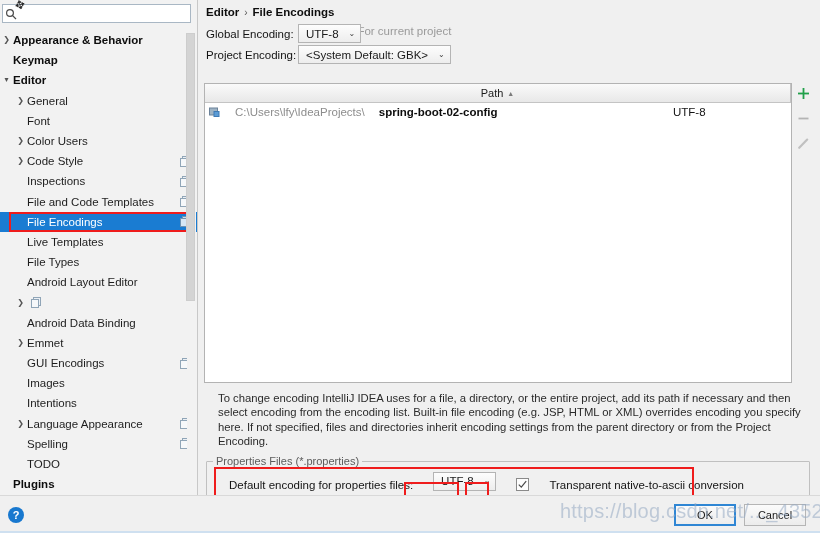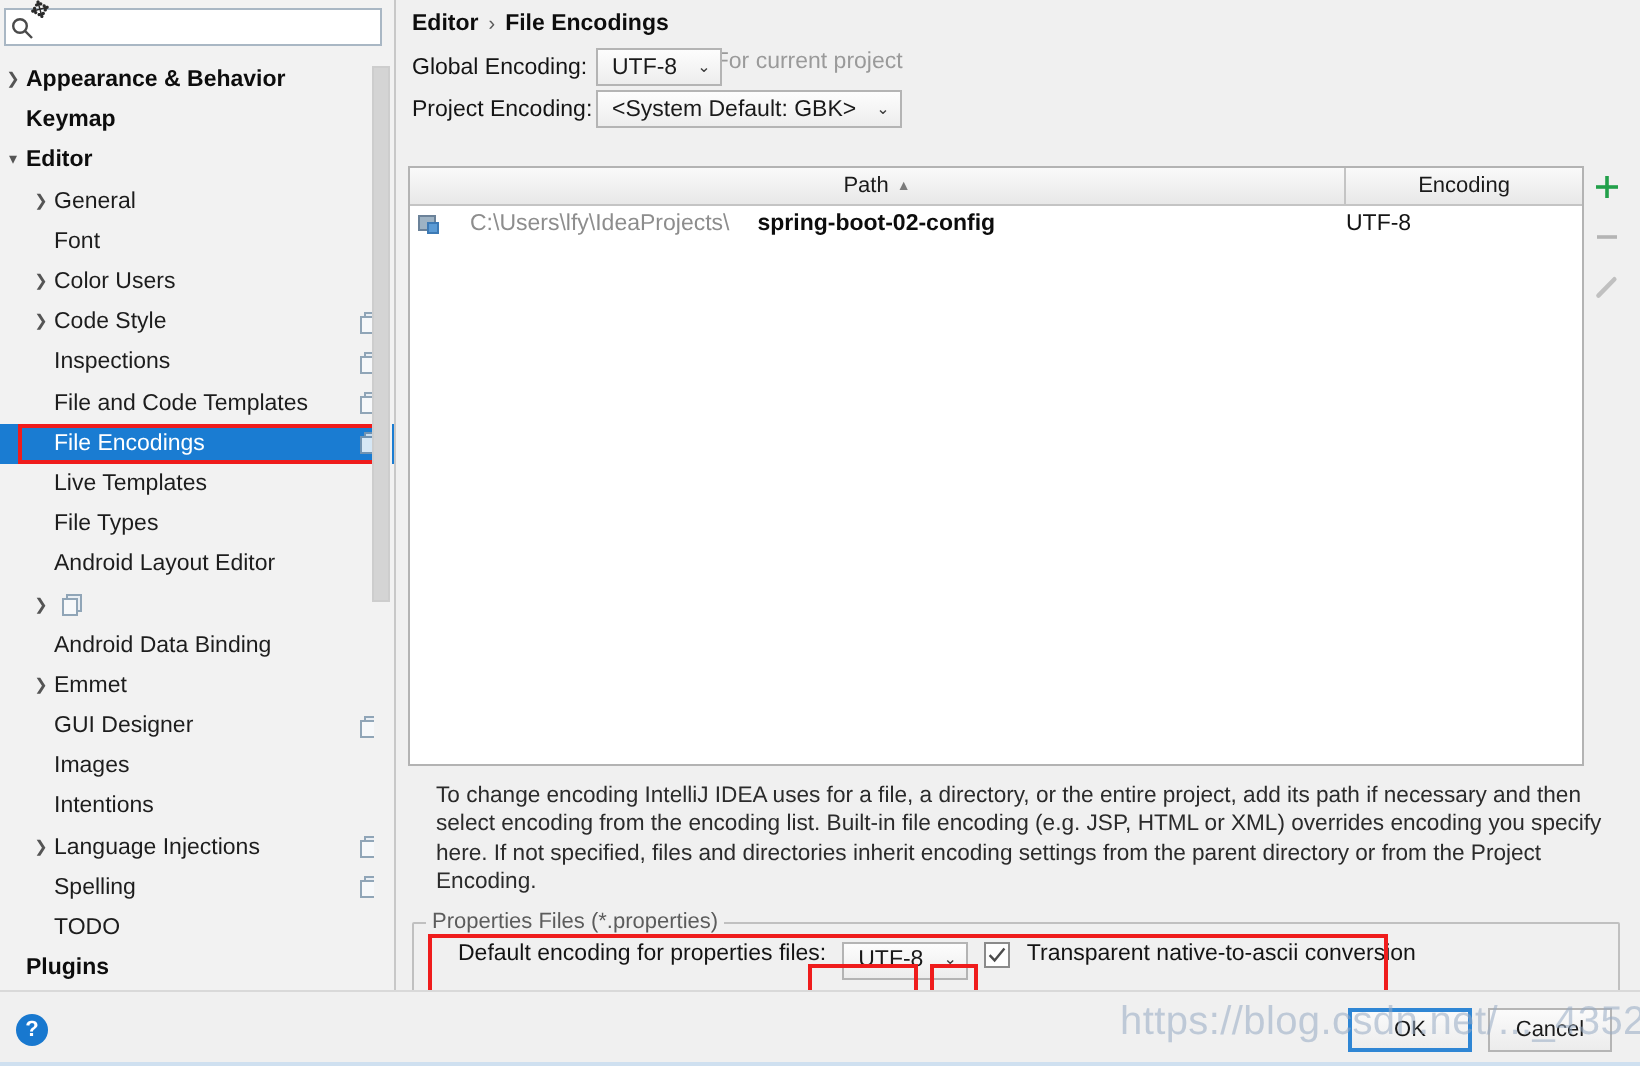--- a/index.html
+++ b/index.html
@@ -331,22 +331,22 @@
     position: absolute;
     top: -7px;
     left: 6px;
     background: #f0f0f0;
     padding: 0 3px;
     color: #5c5c5c;
     font-size: 11px;
   }
   .props-line {
     display: flex;
-    align-items: flex-start;
-    gap: 8px;
+    align-items: flex-end;
+    gap: 20px;
     padding-left: 14px;
     height: 20px;
   }
   .props-label { color: #141414; }
   .combo-props { min-width: 52px; }
   .chk-box {
     width: 13px;
     height: 13px;
     border: 1px solid #8a8a8a;
     background: #fdfdfd;
@@ -531,37 +531,37 @@
             <div class="tree-row lvl1">
               <span class="arrow"></span>
               <span class="label">Android Data Binding</span>
             </div>
             <div class="tree-row lvl1">
               <span class="arrow">❯</span>
               <span class="label">Emmet</span>
             </div>
             <div class="tree-row lvl1">
               <span class="arrow"></span>
-              <span class="label">GUI Designer</span>
+              <span class="label">GUI Encodings</span>
               <svg class="copy-badge" viewBox="0 0 11 11">
                 <rect x="2.5" y="0.5" width="7" height="8" fill="#e9eff5" stroke="#7f98ad"></rect>
                 <rect x="0.5" y="2.5" width="7" height="8" fill="#f7fafc" stroke="#7f98ad"></rect>
               </svg>
             </div>
             <div class="tree-row lvl1">
               <span class="arrow"></span>
               <span class="label">Images</span>
             </div>
             <div class="tree-row lvl1">
               <span class="arrow"></span>
               <span class="label">Intentions</span>
             </div>
             <div class="tree-row lvl1">
               <span class="arrow">❯</span>
-              <span class="label">Language Injections</span>
+              <span class="label">Language Appearance</span>
               <svg class="copy-badge" viewBox="0 0 11 11">
                 <rect x="2.5" y="0.5" width="7" height="8" fill="#e9eff5" stroke="#7f98ad"></rect>
                 <rect x="0.5" y="2.5" width="7" height="8" fill="#f7fafc" stroke="#7f98ad"></rect>
               </svg>
             </div>
             <div class="tree-row lvl1">
               <span class="arrow"></span>
               <span class="label">Spelling</span>
               <svg class="copy-badge" viewBox="0 0 11 11">
                 <rect x="2.5" y="0.5" width="7" height="8" fill="#e9eff5" stroke="#7f98ad"></rect>
@@ -613,23 +613,20 @@
           <span class="chev">⌄</span>
         </div>
       </div>
 
       <div class="table-area">
         <div class="table-box">
           <div class="thead">
             <div class="th path">
               <span>Path</span>
               <span class="sort-arrow">▲</span>
-            </div>
-            <div class="th encoding">
-              <span>Encoding</span>
             </div>
           </div>
           <div class="tbody" id="table-body">
               <div class="trow">
                 <div class="td-path">
                   <svg width="12" height="12" viewBox="0 0 12 12">
                     <rect x="0.5" y="2" width="8" height="7" fill="#9eb3c4" stroke="#6b8299"></rect>
                     <rect x="5" y="5.5" width="5" height="5" fill="#5b9bd5" stroke="#3d7ab5"></rect>
                   </svg>
                   <span class="path-dim">C:\Users\lfy\IdeaProjects\</span>

